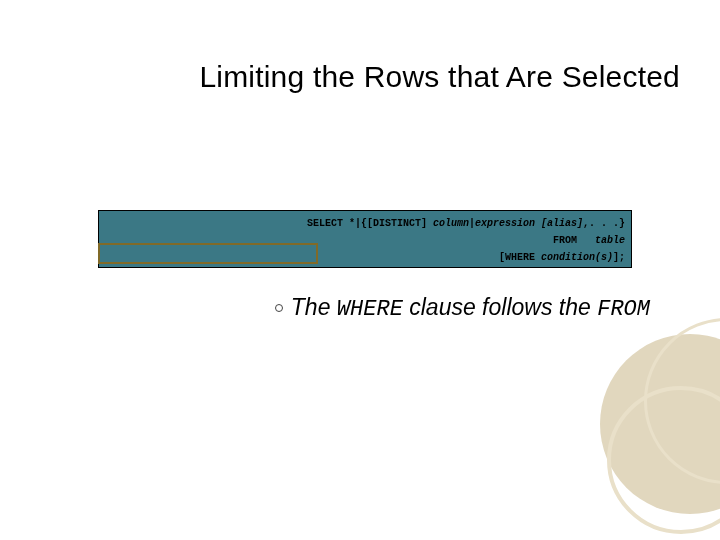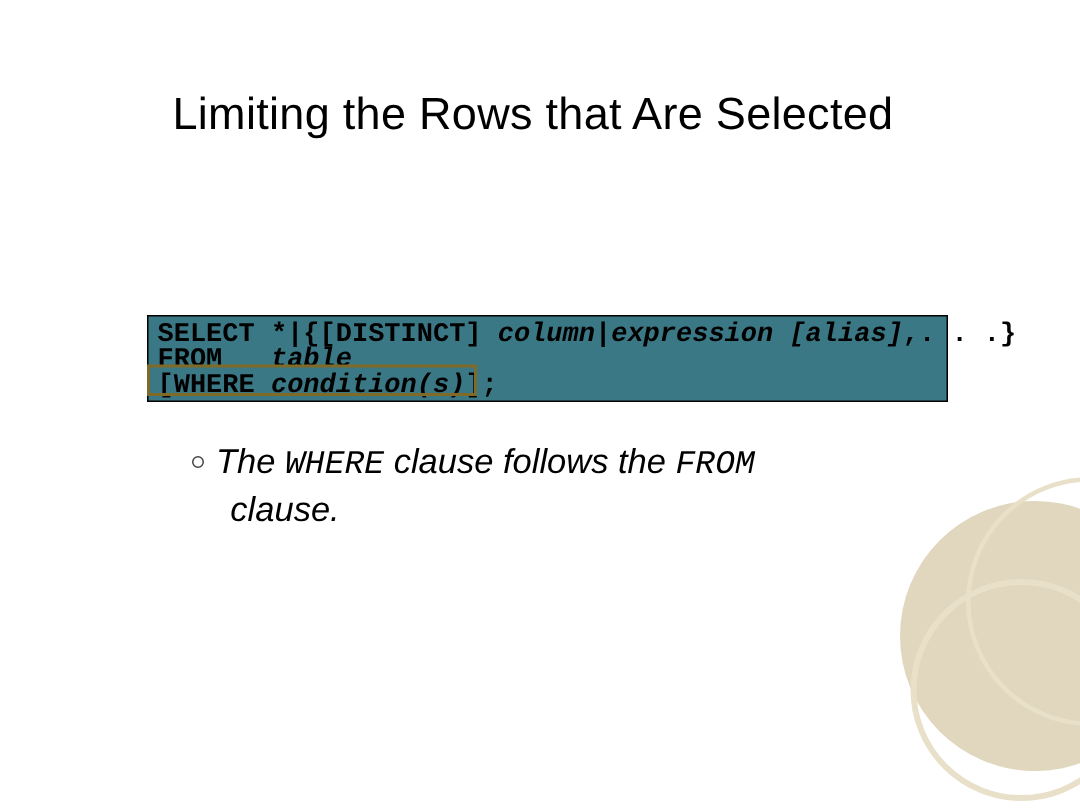--- a/index.html
+++ b/index.html
@@ -10,20 +10,21 @@
     background: #fff;
     font-family: Arial, Helvetica, sans-serif;
     color: #000;
     overflow: hidden;
   }
   .slide {
     position: relative;
     width: 720px;
     height: 454px;
     box-sizing: border-box;
+    text-align: right;
   }
   .title {
     position: absolute;
     top: 60px;
     left: 115px;
     right: 40px;
     font-size: 30px;
     font-weight: 400;
     color: #000;
     letter-spacing: 0.2px;
@@ -53,21 +54,21 @@
     position: absolute;
     top: 210px;
     left: 98px;
     width: 534px;
     height: 58px;
     background: #3b7885;
     border: 1px solid #000;
     box-sizing: border-box;
     padding: 4px 6px;
     font-family: "Courier New", monospace;
-    font-size: 18px;
+    font-size: 10px;
     font-weight: bold;
     line-height: 17px;
     color: #000;
     white-space: pre;
   }
   .codebox .ital { font-style: italic; }
   .hl-where {
     position: absolute;
     top: 243px;
     left: 98px;
@@ -146,21 +147,21 @@
   <div class="title">Limiting the Rows that Are Selected</div>
 
 
   <div class="codebox"><span>SELECT</span><span> *|{[DISTINCT] </span><span class="ital">column|expression </span><span class="ital">[alias]</span><span>,. . .}</span>
 <span>FROM</span><span>   </span><span class="ital">table</span>
 <span>[WHERE</span><span> </span><span class="ital">condition(s)</span><span>];</span></div>
 
   <div class="hl-where"></div>
 
   <div class="bullet2">
-    <span class="ring"></span><span>The </span><span class="mono">WHERE</span><span> clause follows the </span><span class="mono">FROM</span><br>&nbsp;&nbsp;&nbsp;<span> clause.</span>
+    <span class="ring"></span><span>The </span><span class="mono">WHERE</span><span> clause follows the </span><span class="mono">FROM</span><br>&nbsp;&nbsp;&nbsp;
   </div>
 
   <div class="corner">
     <div class="c1"></div>
     <div class="c2"></div>
     <div class="c3"></div>
   </div>
 
 </div>
 

